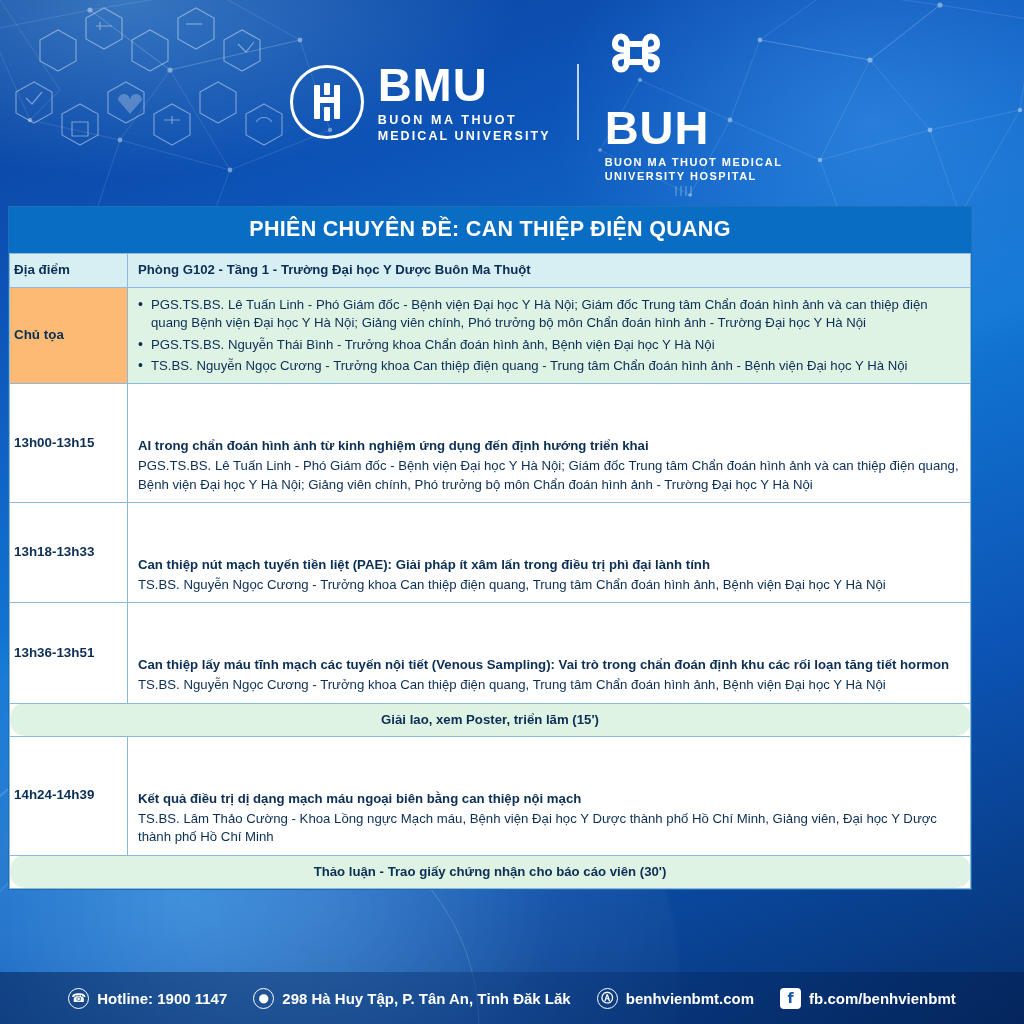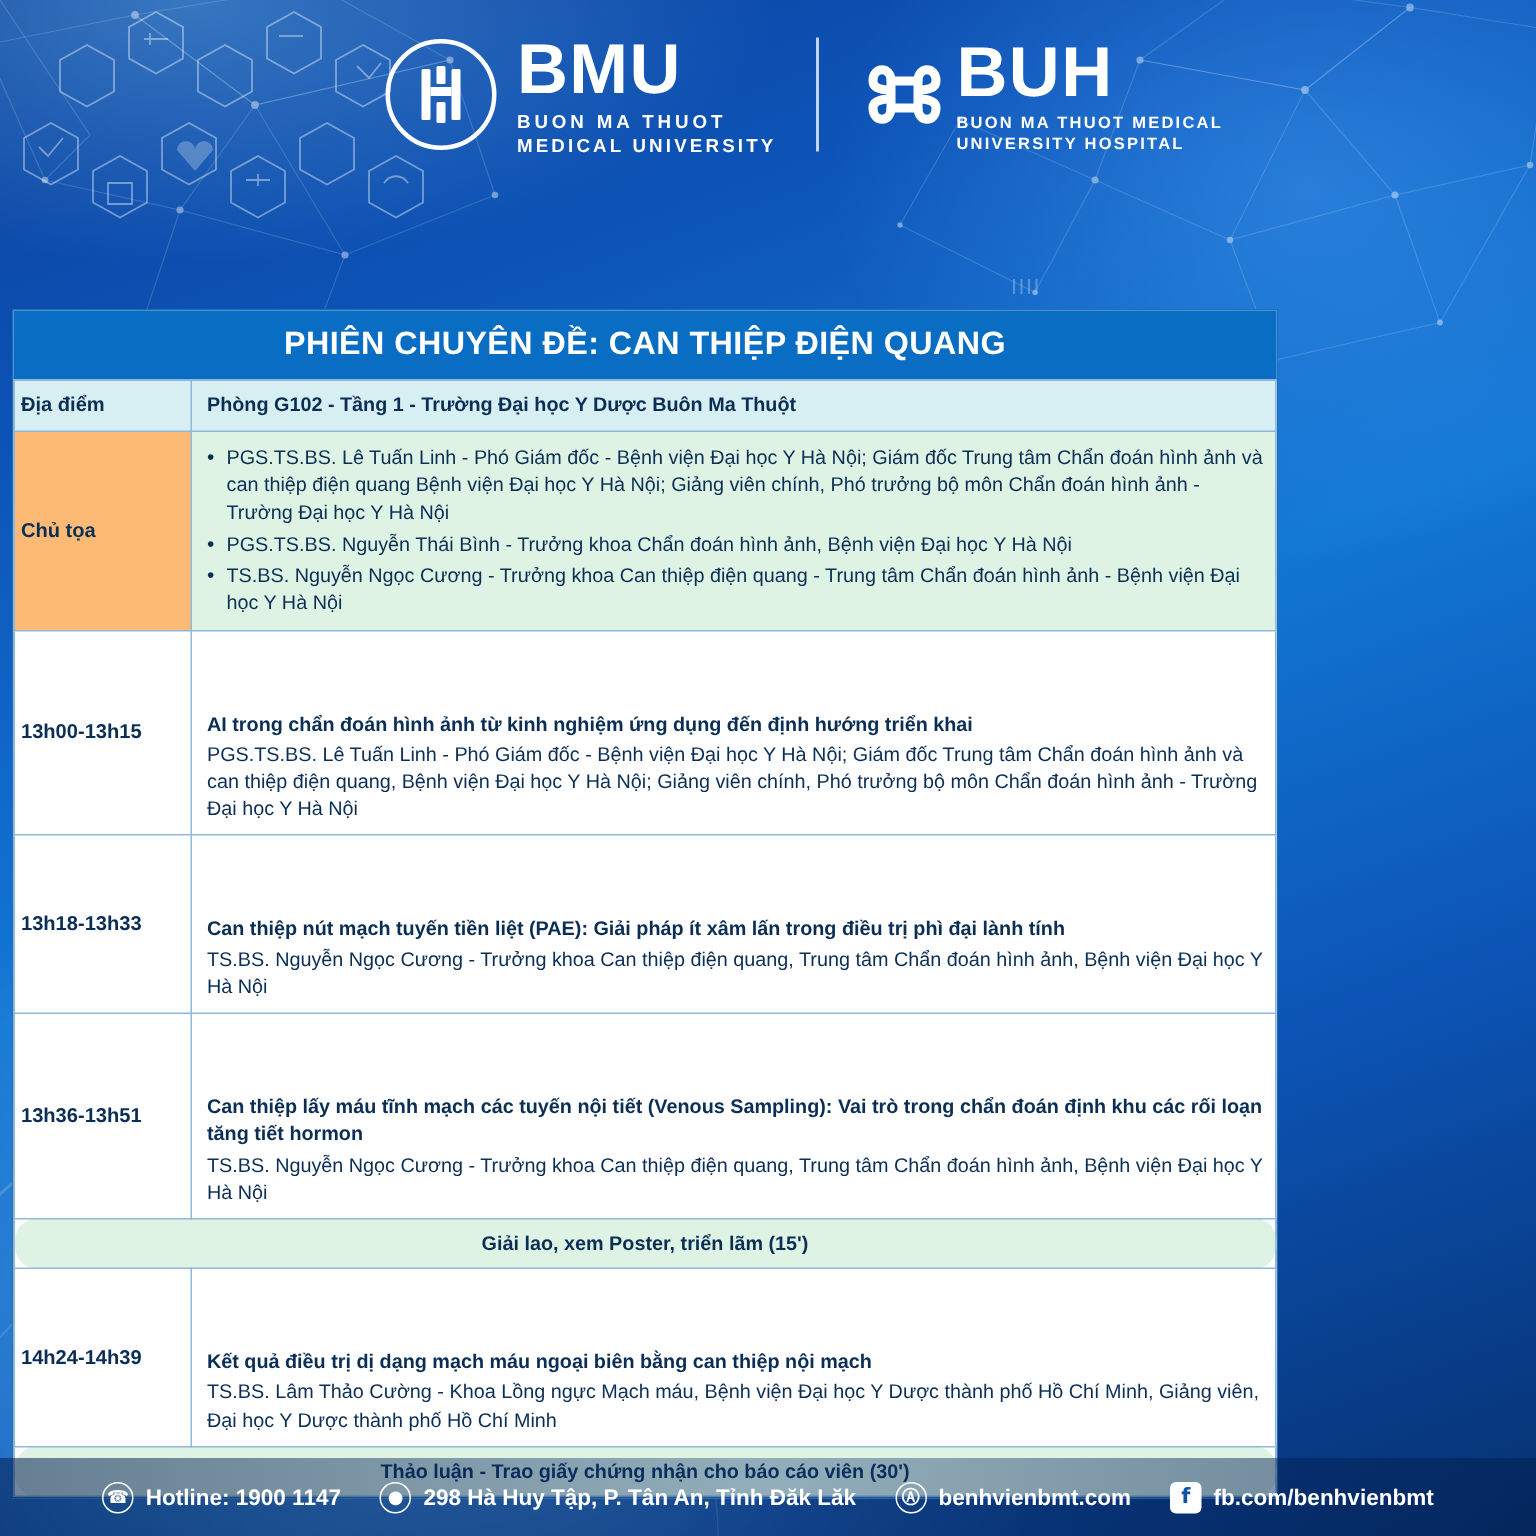--- a/index.html
+++ b/index.html
@@ -68,36 +68,36 @@
   .bmu-text .small1 {
     font-size: 12.5px; letter-spacing: 2.6px; margin-top: 5px; font-weight: 600;
   }
   .bmu-text .small2 {
     font-size: 12.5px; letter-spacing: 2.1px; margin-top: 2px; font-weight: 600;
   }
   .divider-v {
     width: 2px; height: 76px; background: rgba(255,255,255,0.75);
     margin: 0 26px;
   }
-  .logo-buh { display: flex; align-items: center; gap: 4px; }
+  .logo-buh { display: flex; gap: 20px; flex-direction: column; }
   .buh-mark { width: 62px; height: 62px; position: relative; }
   .buh-text { color: #fff; }
   .buh-text .big {
     font-size: 47px; font-weight: 700; letter-spacing: 1px; line-height: 1;
   }
   .buh-text .small1 {
     font-size: 11px; letter-spacing: 1.5px; margin-top: 5px; font-weight: 600;
   }
   .buh-text .small2 {
     font-size: 11px; letter-spacing: 1.5px; margin-top: 2px; font-weight: 600;
   }
 
   
   .program {
-    position: absolute; left: 8px; top: 206px; width: 844px;
+    position: absolute; left: 8px; top: 206px; width: 964px;
     border: 1px solid #1f6fb5;
     background: #fff;
   }
   .prog-title {
     background: #0a6dc4;
     color: #fff;
     text-align: center;
     font-size: 21.5px;
     font-weight: 700;
     letter-spacing: .3px;

